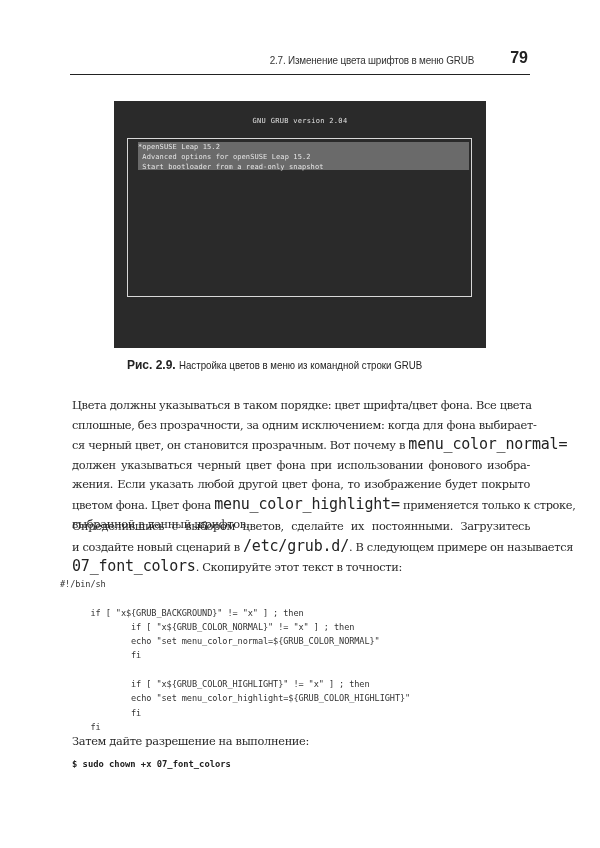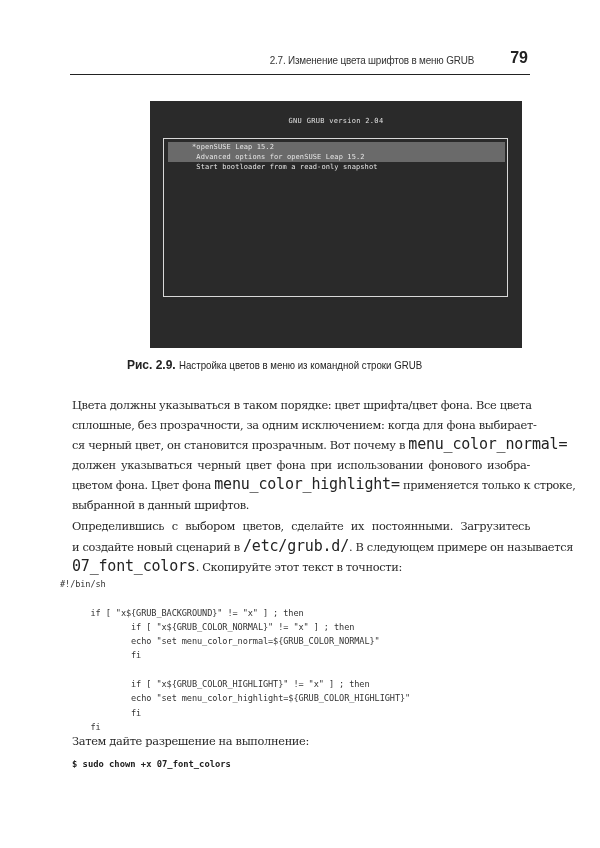--- a/index.html
+++ b/index.html
@@ -3,24 +3,24 @@
 <meta charset="utf-8">
 <style>
   html, body { margin: 0; padding: 0; background: #ffffff; }
   body { width: 600px; height: 848px; position: relative; overflow: hidden; color: #222; }
   .page { position: absolute; left: 0; top: 0; width: 600px; height: 848px; }
   .running-head { position: absolute; left: 70px; top: 48px; width: 460px; height: 24px; }
   .rh-title { position: absolute; right: 56px; top: 6px; font-family: "Liberation Sans", sans-serif; font-size: 11px; color: #333; letter-spacing: -0.2px; transform: scaleX(0.9); transform-origin: right center; }
   .rh-num { position: absolute; right: 2px; top: 1px; font-family: "Liberation Sans", sans-serif; font-size: 16px; font-weight: bold; color: #222; }
   .rh-rule { position: absolute; left: 0; right: 0; bottom: -3px; height: 1px; background: #222; }
 
-  .figure { position: absolute; left: 114px; top: 101px; width: 372px; height: 247px; background: #2a2a2a; margin-left: 36px; }
+  .figure { position: absolute; left: 114px; top: 101px; width: 372px; height: 247px; background: #2a2a2a; }
   .grub-title { position: absolute; left: 0; right: 0; top: 16px; text-align: center; font-family: "DejaVu Sans Mono", monospace; font-size: 7px; color: #e0e0e0; letter-spacing: 0.3px; }
   .grub-frame { position: absolute; left: 13px; top: 37px; width: 343px; height: 157px; border: 1px solid #d8d8d8; }
-  .grub-entry { position: absolute; left: 4px; right: 2px; height: 20px; font-family: "DejaVu Sans Mono", monospace; font-size: 7px; line-height: 10px; color: #e6e6e6; white-space: pre; letter-spacing: 0.1px; padding-left: 24px; }
+  .grub-entry { position: absolute; left: 10px; right: 2px; height: 28px; font-family: "DejaVu Sans Mono", monospace; font-size: 7px; line-height: 10px; color: #e6e6e6; white-space: pre; letter-spacing: 0.1px; }
   .grub-entry.sel { background: #6a6a6a; }
   .grub-help { position: absolute; left: 34px; top: 207px; font-family: "DejaVu Sans Mono", monospace; font-size: 7px; line-height: 9.5px; color: #e6e6e6; white-space: pre; letter-spacing: 0.1px; }
 
   .caption { position: absolute; left: 0; right: 18px; top: 358px; text-align: center; font-family: "Liberation Sans", sans-serif; font-size: 11px; color: #222; }
   .caption b { font-weight: bold; font-size: 12px; }
   .caption .cap-text { display: inline-block; transform: scaleX(0.88); transform-origin: left center; }
 
   .para { position: absolute; left: 72px; width: 458px; font-family: "DejaVu Serif", serif; font-size: 11.4px; line-height: 19.5px; color: #2a2a2a; text-align: justify; letter-spacing: -0.35px; }
   .para code, .code { font-family: "DejaVu Sans Mono", monospace; }
   .para code { font-size: 15px; color: #222; letter-spacing: -0.2px; }
@@ -53,20 +53,21 @@
   <div class="caption">
     <b>Рис. 2.9.</b>
     <span class="cap-text">Настройка цветов в меню из командной строки GRUB</span>
   </div>
 
   <div class="para" style="top:396px">
     <span class="line">Цвета должны указываться в таком порядке: цвет шрифта/цвет фона. Все цвета</span>
     <span class="line">сплошные, без прозрачности, за одним исключением: когда для фона выбирает-</span>
     <span class="line"><span>ся черный цвет, он становится прозрачным. Вот почему в </span><code>menu_color_normal=</code></span>
     <span class="line">должен указываться черный цвет фона при использовании фонового изобра-</span>
+    <span class="line">жения. Если указать любой другой цвет фона, то изображение будет покрыто</span>
     <span class="line"><span>цветом фона. Цвет фона </span><code>menu_color_highlight=</code><span> применяется только к строке,</span></span>
     <span class="line last">выбранной в данный шрифтов.</span>
   </div>
 
   <div class="para" style="top:517px">
     <span class="line">Определившись с выбором цветов, сделайте их постоянными. Загрузитесь</span>
     <span class="line"><span>и создайте новый сценарий в </span><code>/etc/grub.d/</code><span>. В следующем примере он называется</span></span>
     <span class="line last"><code>07_font_colors</code><span>. Скопируйте этот текст в точности:</span></span>
   </div>
 

